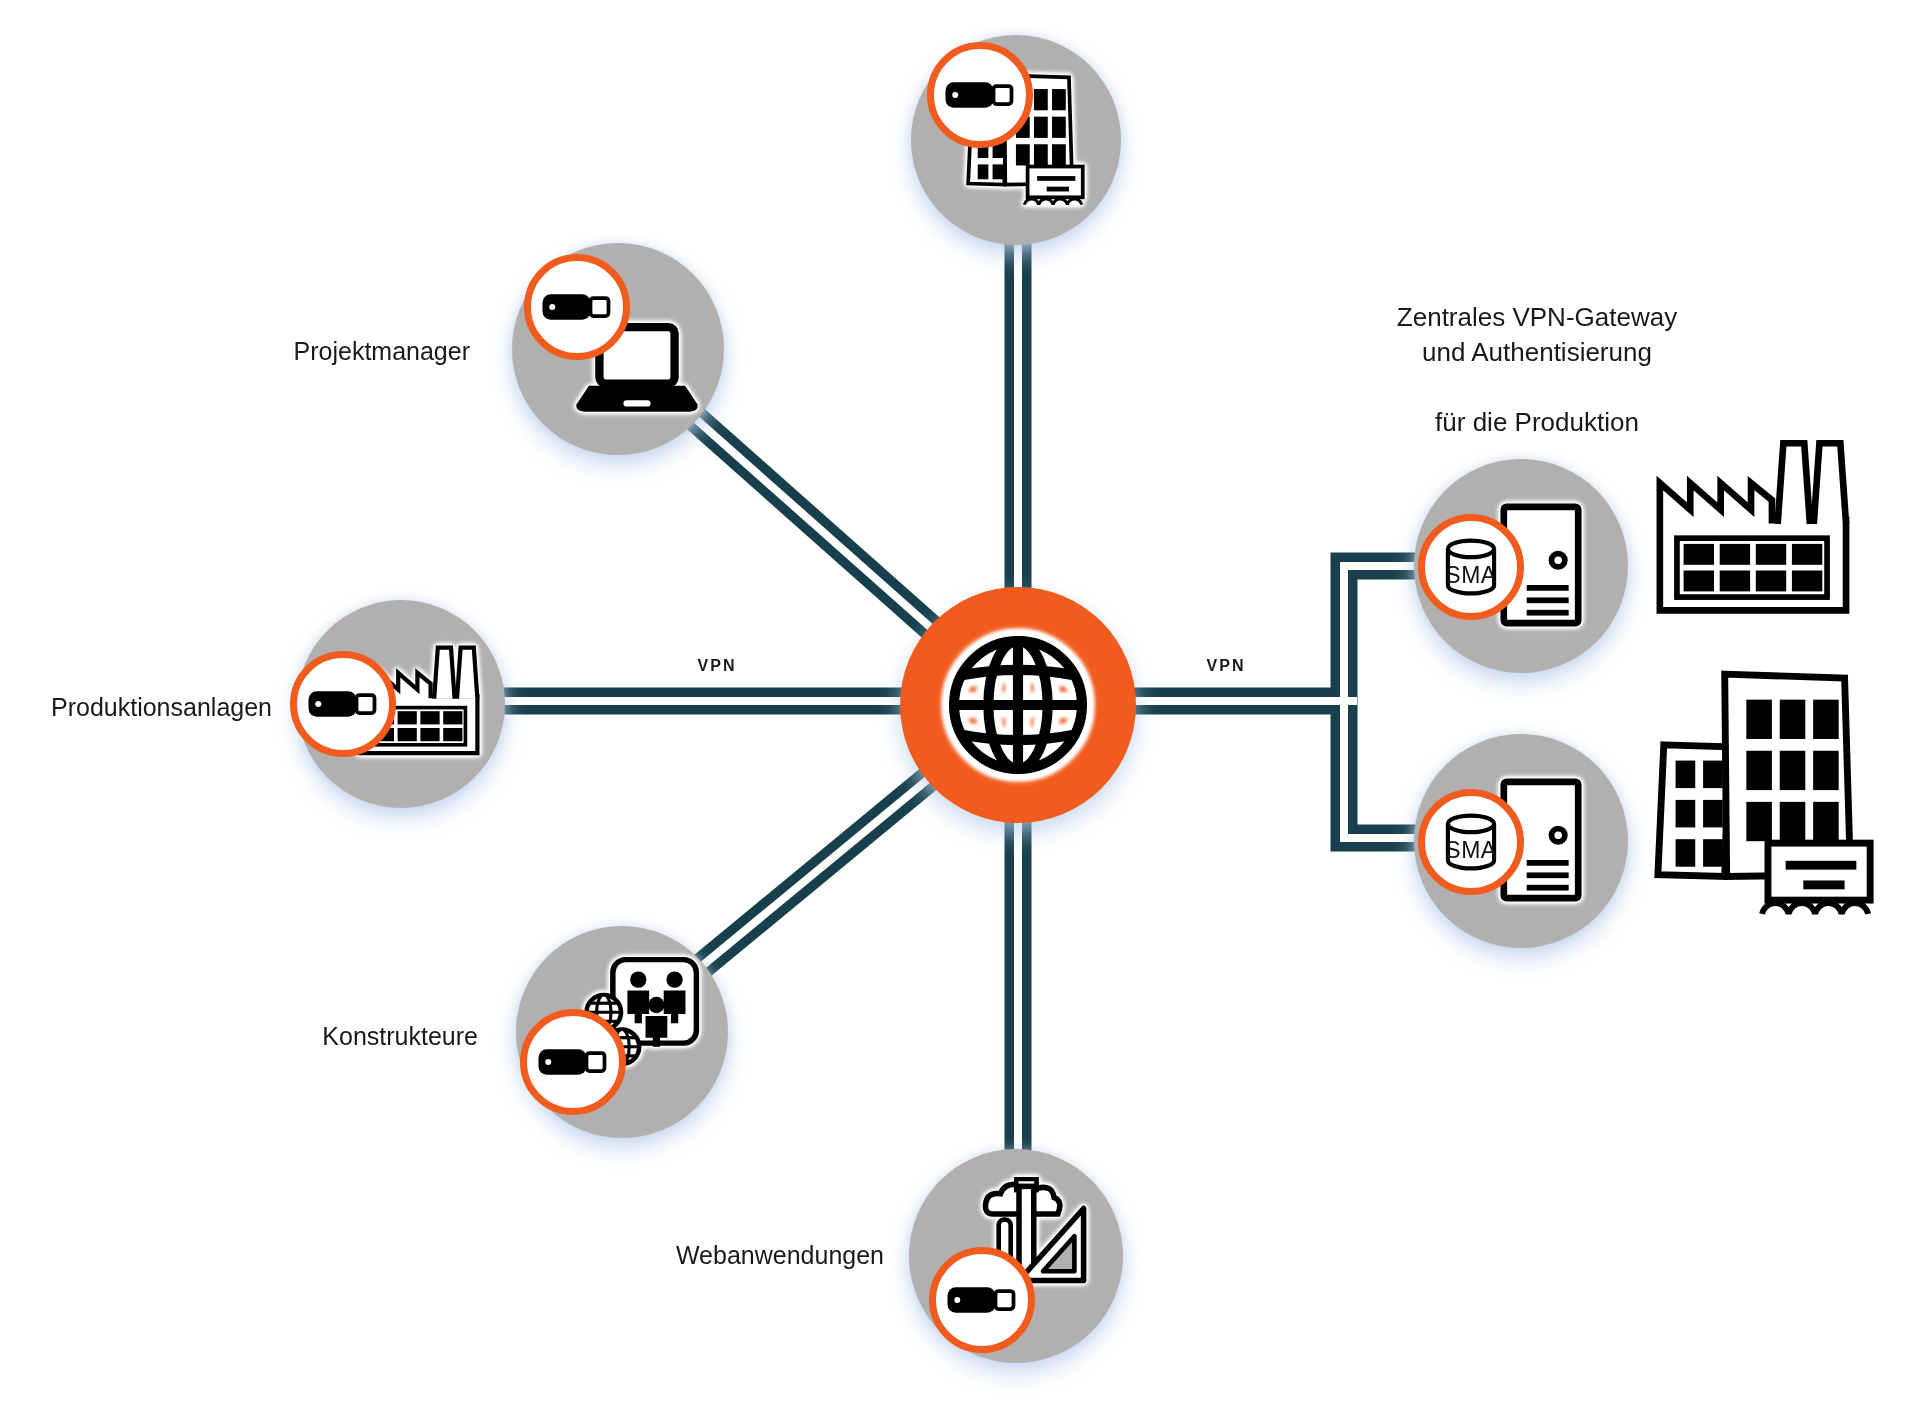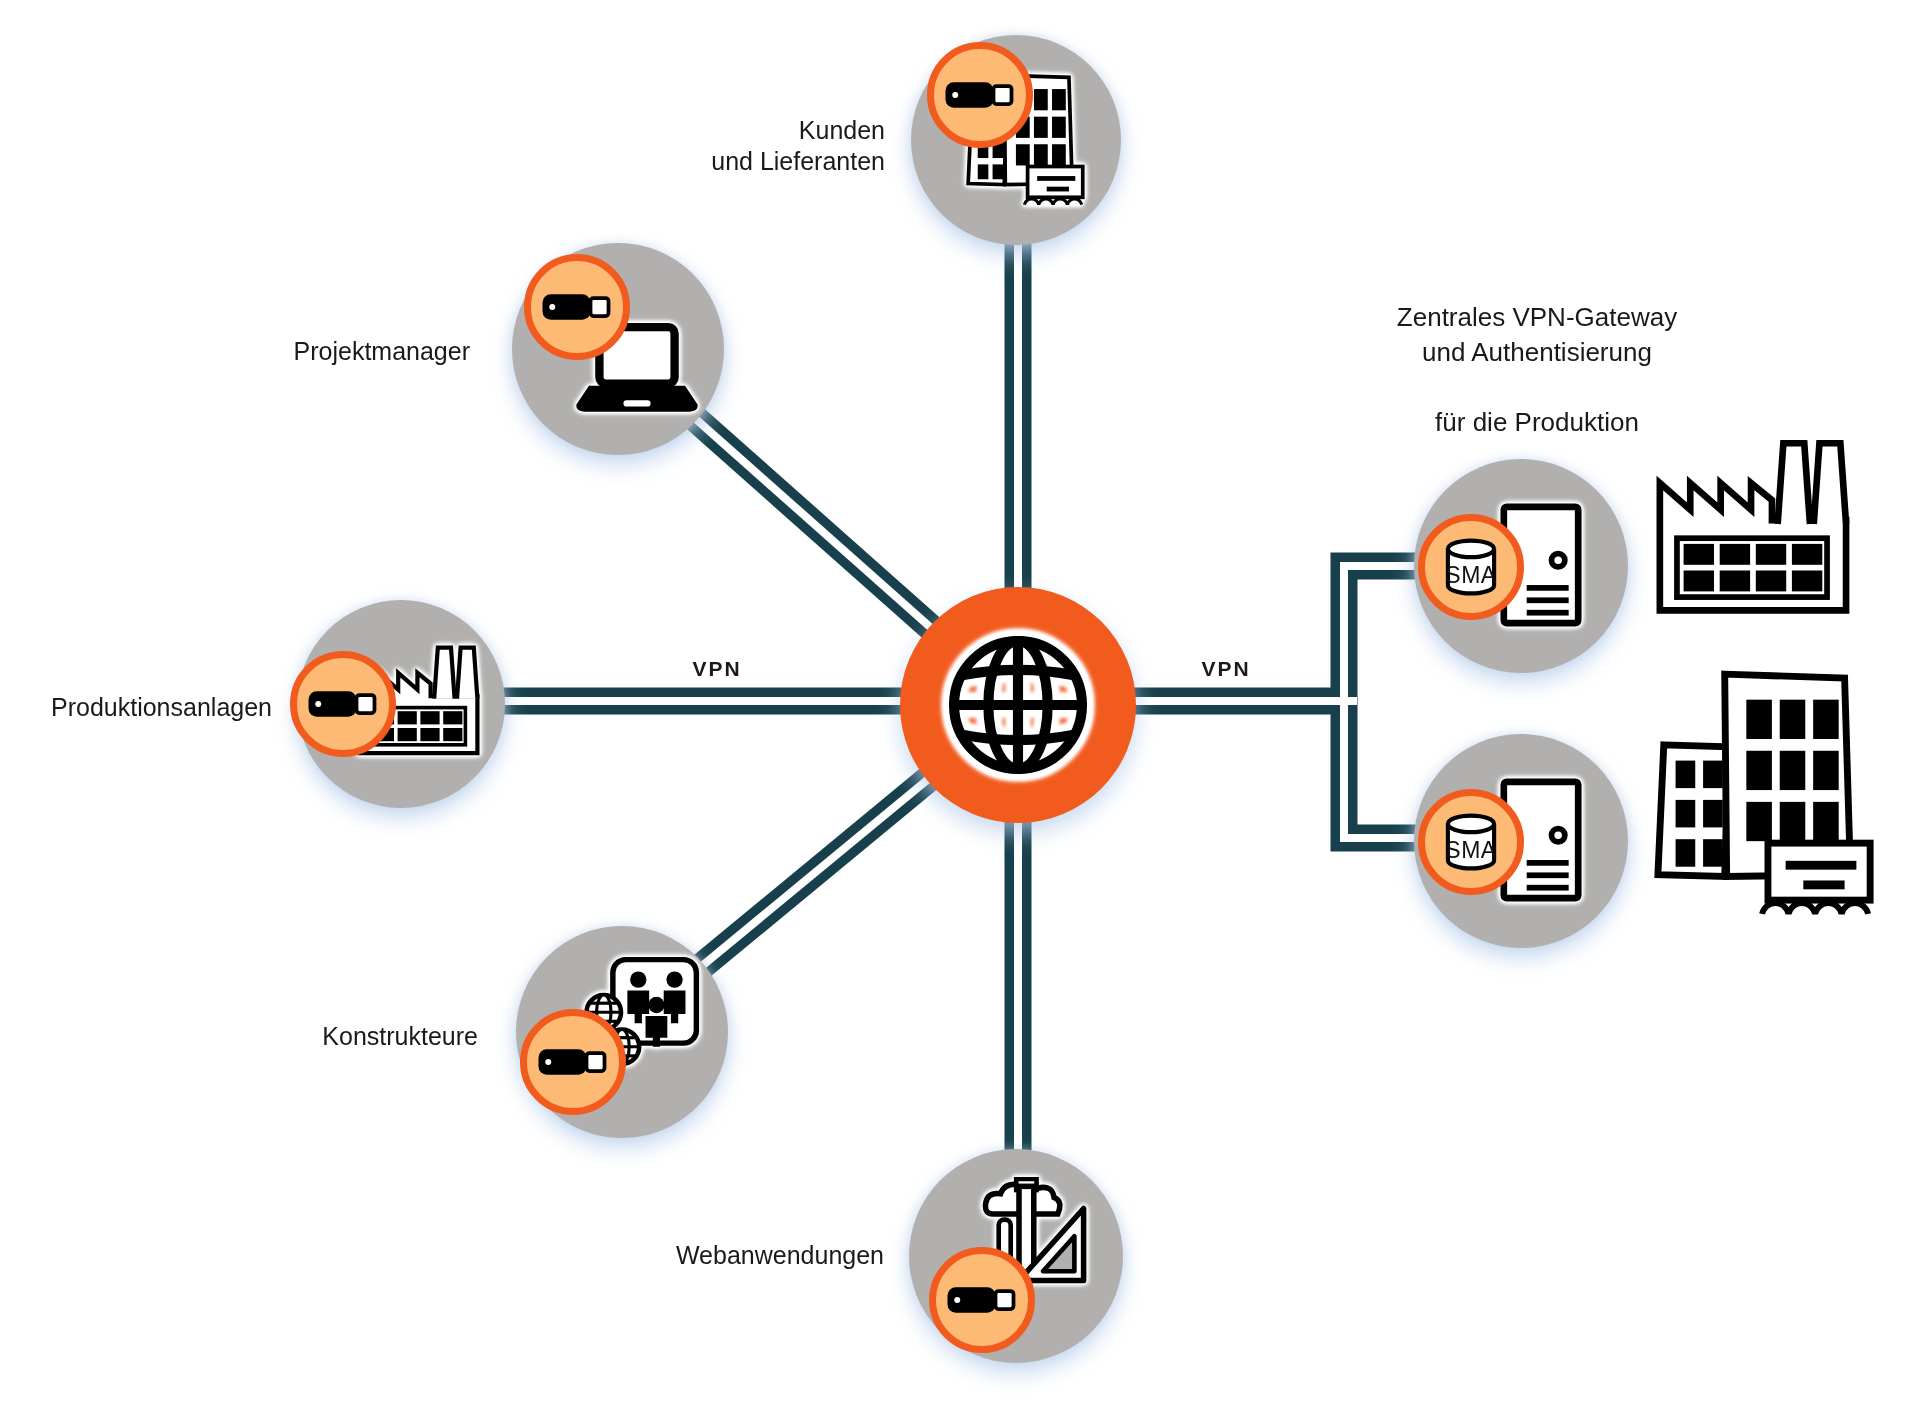--- a/index.html
+++ b/index.html
@@ -5,30 +5,30 @@
   html,body{margin:0;padding:0;background:#fff;}
   .stage{position:relative;width:1920px;height:1403px;background:#fff;overflow:hidden;
          font-family:"Liberation Sans",sans-serif;color:#1a1a1a;}
   .connectors{position:absolute;left:0;top:0;z-index:0;}
   .node{position:absolute;border-radius:50%;background:#b1b0ae;z-index:1;
         box-shadow:0 10px 22px rgba(183,205,235,.75),0 0 10px rgba(183,205,235,.45);}
   .hub{position:absolute;border-radius:50%;background:#f25b1e;z-index:2;
        box-shadow:0 10px 22px rgba(183,205,235,.75);}
   .icon{position:absolute;filter:drop-shadow(0 0 2px #fff) drop-shadow(0 0 2px #fff) drop-shadow(0 0 1px #fff);}
   .side-icon{position:absolute;z-index:1;}
-  .badge{position:absolute;width:106px;height:106px;border-radius:50%;background:#fdba74;
+  .badge{position:absolute;width:106px;height:106px;border-radius:50%;background:#ffffff;
          border:7px solid #f25b1e;box-sizing:border-box;display:flex;align-items:center;
          justify-content:center;z-index:3;}
   .badge .usb-svg{width:72px;height:44px;}
   .badge .sma-svg{width:66px;height:70px;}
   .sma-text{position:absolute;left:0;right:0;top:41px;text-align:center;
             font-size:23px;color:#111;letter-spacing:0.5px;}
   .lbl{position:absolute;font-size:25px;line-height:31px;white-space:pre-line;z-index:4;}
   .right{text-align:right;}
-  .vpn{position:absolute;font-size:21px;font-weight:600;letter-spacing:2px;
+  .vpn{position:absolute;font-size:16px;font-weight:600;letter-spacing:2px;
        text-align:center;z-index:4;}
   .note{position:absolute;font-size:26px;line-height:35px;text-align:center;
         white-space:pre-line;z-index:4;}
 </style>
 </head>
 <body>
 
 <svg width="0" height="0" style="position:absolute" aria-hidden="true">
   <defs>
     <symbol id="usb" viewBox="0 0 96 58">
@@ -246,22 +246,20 @@
     </div>
   </div>
 
   <svg class="side-icon" style="left:1652px;top:428px;width:200px;height:190px" viewBox="0 0 210 200">
       <use href="#factory"></use>
     </svg>
   <svg class="side-icon" style="left:1652px;top:666px;width:226px;height:256px" viewBox="0 0 230 260">
       <use href="#office"></use>
     </svg>
 
-  <div class="lbl right" style="left:560px;top:115px;width:325px">Kunden
-und Lieferanten</div>
   <div class="lbl right" style="left:220px;top:336px;width:250px">Projektmanager</div>
   <div class="lbl right" style="left:22px;top:692px;width:250px">Produktionsanlagen</div>
   <div class="lbl right" style="left:228px;top:1021px;width:250px">Konstrukteure</div>
   <div class="lbl right" style="left:634px;top:1240px;width:250px">Webanwendungen</div>
 
   <div class="vpn" style="left:642px;top:657px;width:150px">VPN</div>
   <div class="vpn" style="left:1151px;top:657px;width:150px">VPN</div>
 
   <div class="note" style="left:1312px;top:300px;width:450px">Zentrales VPN-Gateway
 und Authentisierung

